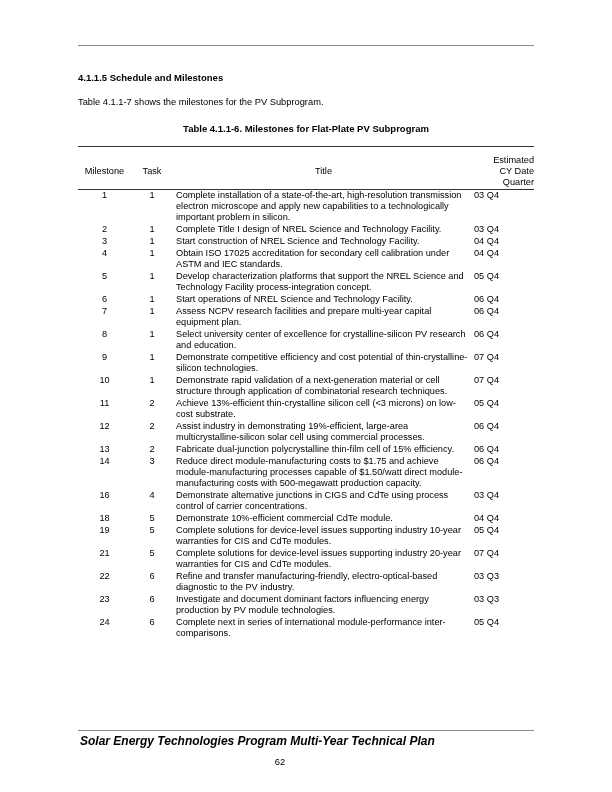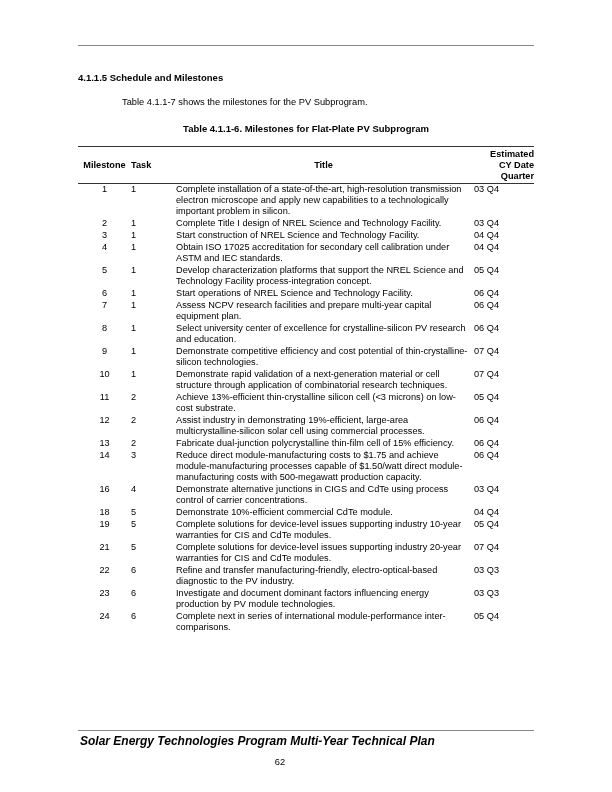--- a/index.html
+++ b/index.html
@@ -1,29 +1,29 @@
 <!DOCTYPE html>
 <html><head>
 <meta charset="utf-8">
 <style>
   html, body { margin: 0; padding: 0; background: #ffffff; }
   body { width: 612px; height: 792px; position: relative; overflow: hidden;
          font-family: "Liberation Sans", sans-serif; color: #000; }
   .top-rule { position: absolute; left: 78px; top: 45px; width: 456px; height: 0;
               border-top: 1px solid #888; }
   .section-heading { position: absolute; left: 78px; top: 72px; font-size: 9.5px; font-weight: bold; }
-  .intro { position: absolute; left: 78px; top: 97px; font-size: 9.3px; margin-left: 44px; }
+  .intro { position: absolute; left: 78px; top: 97px; font-size: 9.3px; }
   .table-caption { position: absolute; left: 78px; width: 456px; top: 123px; text-align: center;
                    font-size: 9.5px; font-weight: bold; }
   .table-wrap { position: absolute; left: 78px; top: 146px; width: 456px; }
   table { border-collapse: collapse; width: 456px; font-size: 9.2px; line-height: 11px; }
-  thead th { font-weight: bold; padding: 2px 0 1px 0; vertical-align: middle; }
+  thead th { font-weight: normal; padding: 8px 0 1px 0; vertical-align: middle; }
   thead tr { border-top: 1px solid #333; border-bottom: 1px solid #333; }
   th.c-ms, td.c-ms { width: 53px; text-align: center; }
-  th.c-task, td.c-task { width: 42px; text-align: left; }
+  th.c-task, td.c-task { width: 42px; text-align: center; }
   th.c-title { text-align: center; }
   td.c-title { text-align: left; padding-left: 3px; padding-right: 6px; }
   th.c-date, td.c-date { width: 56px; text-align: center; }
   th.c-date { text-align: right; padding-right: 0; }
   td { vertical-align: top; padding: 0 0 1px 0; }
   td.c-date { text-align: left; padding-right: 4px; }
   .footer-rule { position: absolute; left: 78px; top: 730px; width: 456px; height: 0;
                  border-top: 1px solid #888; }
   .footer-title { position: absolute; left: 80px; top: 734px; font-size: 12px; font-weight: bold; font-style: italic; }
   .page-num { position: absolute; left: 0; width: 560px; top: 757px; text-align: center; font-size: 9.3px; }

